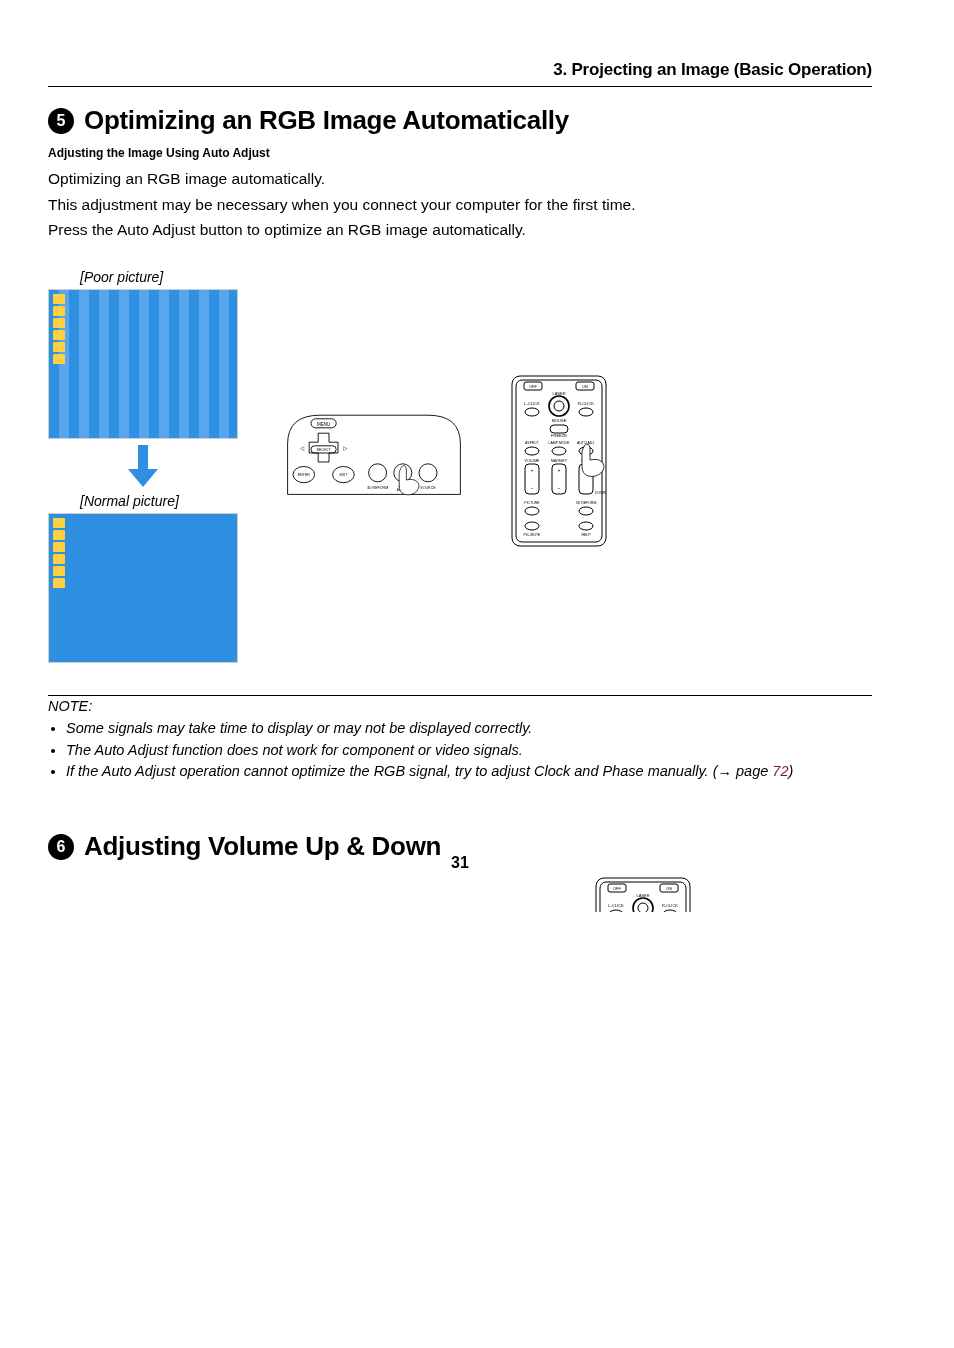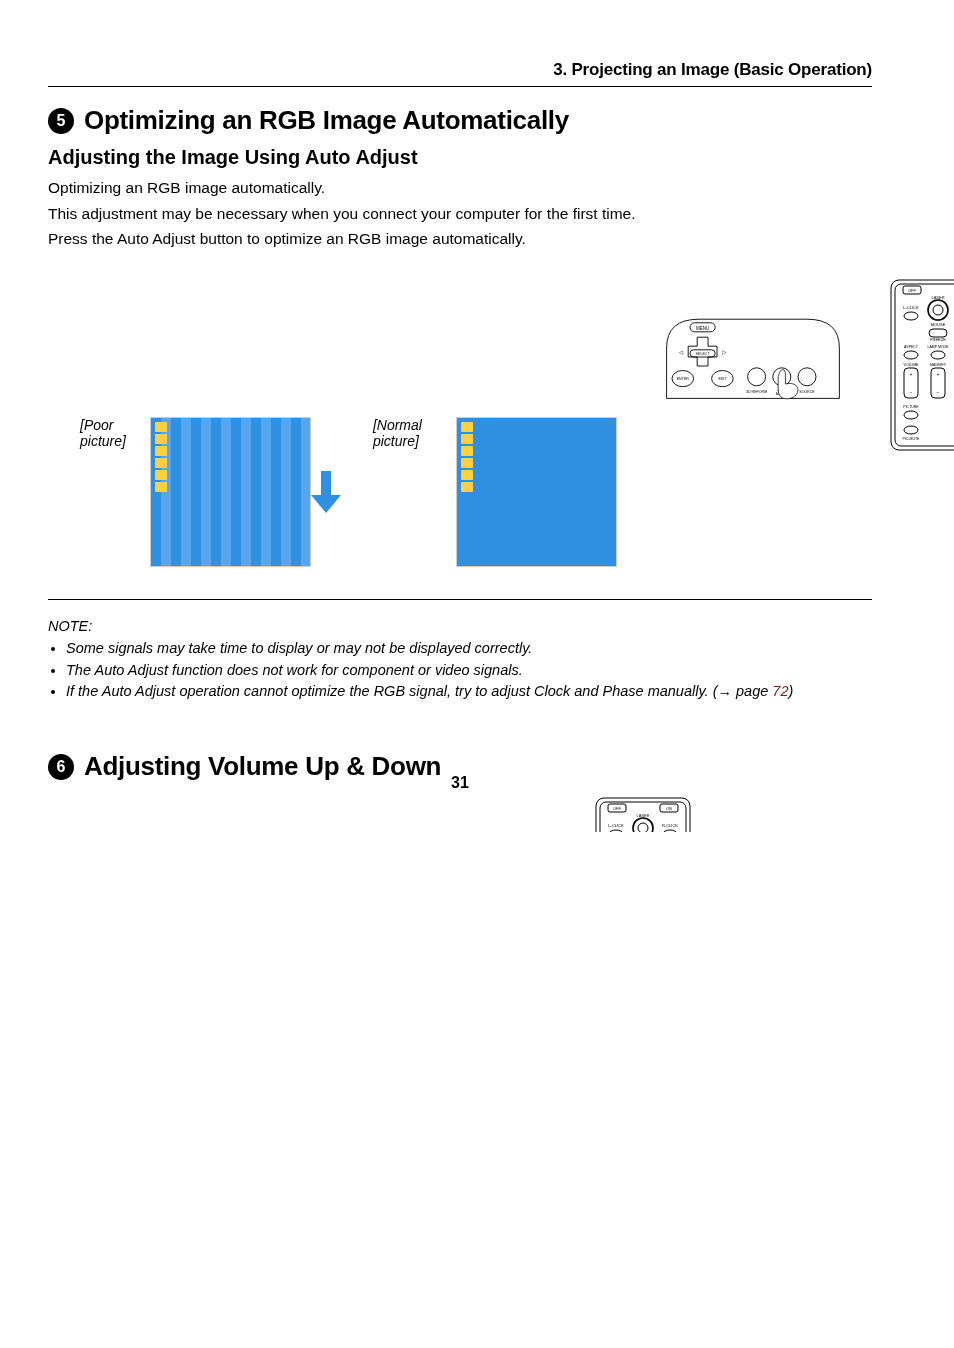--- a/index.html
+++ b/index.html
@@ -2,32 +2,32 @@
 <html><head>
 <meta charset="utf-8">
 <style>
   * { box-sizing: border-box; margin: 0; padding: 0; }
   html, body { width: 954px; background: #fff; font-family: Arial, Helvetica, sans-serif; color: #000; }
   .page { width: 920px; padding: 60px 48px 40px 48px; position: relative; }
   .chapter-header { text-align: right; font-weight: 900; font-size: 17px; letter-spacing: -0.2px; padding-bottom: 6px; border-bottom: 1.5px solid #000; margin-bottom: 18px; }
   .section-title { display: flex; align-items: center; gap: 10px; margin-bottom: 10px; }
   .num-circle { width: 26px; height: 26px; border-radius: 50%; background: #000; color: #fff; display: flex; align-items: center; justify-content: center; font-weight: 900; font-size: 16px; }
   .section-title h1 { font-size: 26px; font-weight: 900; letter-spacing: -0.3px; }
-  .sub-title { font-weight: 900; font-size: 20px; margin-bottom: 8px; }
+  .sub-title { font-weight: 900; font-size: 12px; margin-bottom: 8px; }
   .body-text { font-size: 15.5px; line-height: 1.4; margin-bottom: 4px; }
   .figures-row { display: flex; align-items: flex-end; margin-top: 28px; gap: 46px; }
-  .fig-col { display: flex; align-items: center; }
+  .fig-col { display: flex; flex-direction: column; align-items: center; }
   .label-italic { font-style: italic; font-size: 14px; align-self: flex-start; margin-left: 32px; margin-bottom: 4px; }
   .screenshot { width: 190px; height: 150px; background: #2f8fe0; border: 1px solid #ccc; position: relative; }
   .screenshot .icons { position: absolute; top: 4px; left: 4px; display: flex; flex-direction: column; gap: 2px; }
   .screenshot .icons span { width: 12px; height: 10px; background: #ffd040; border-radius: 1px; display: inline-block; }
   .arrow-down { width: 30px; height: 42px; margin: 6px 0 6px 0; align-self: center; }
   .arrow-down svg { display: block; }
   .control-panel { width: 180px; height: 92px; }
-  .note-block { border-top: 1px solid #000; margin-top: 32px; padding-top: 16px; font-style: italic; font-size: 14.5px; line-height: 1.5; }
+  .note-block { border-top: 1px solid #000; margin-top: 32px; padding-top: 0; font-style: italic; font-size: 14.5px; line-height: 1.5; }
   .note-block .nt { font-style: italic; }
   .note-block ul { list-style: disc; padding-left: 18px; }
   .note-block .link { color: #7f1d1d; text-decoration: none; }
   .section6 { margin-top: 48px; }
   .vol-body { font-size: 15.5px; line-height: 1.4; max-width: 400px; margin-top: 20px; }
   .vol-notebox { max-width: 400px; border-top: 1px solid #000; border-bottom: 1px solid #000; font-style: italic; font-size: 14.5px; line-height: 1.5; margin-top: 18px; padding: 3px 0; }
   .vol-row { position: relative; }
   .vol-remote-wrap { position: absolute; right: 180px; top: 4px; display: flex; align-items: center; }
   .vol-remote-labels { display: flex; flex-direction: row; gap: 42px; align-items: flex-end; font-style: italic; font-size: 14px; margin-right: 10px; }
   .leader { border-top: 1px solid #000; width: 32px; margin-left: 6px; display: inline-block; vertical-align: middle; }

